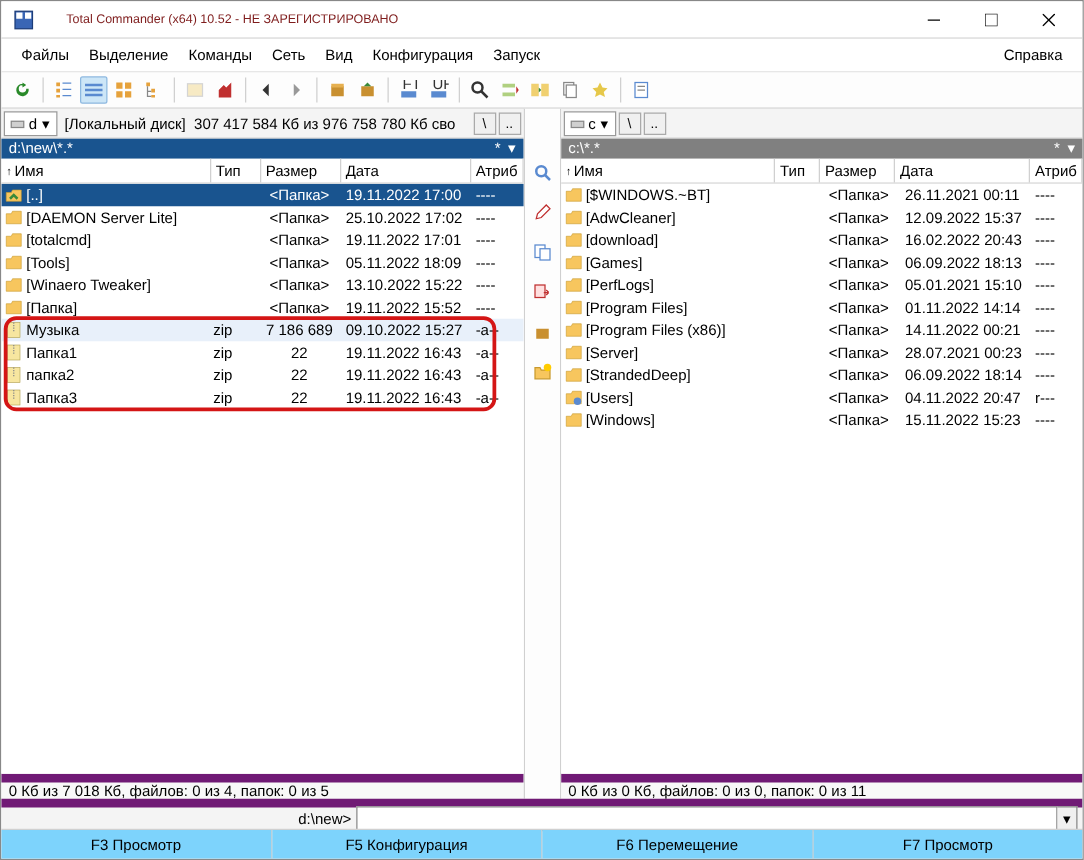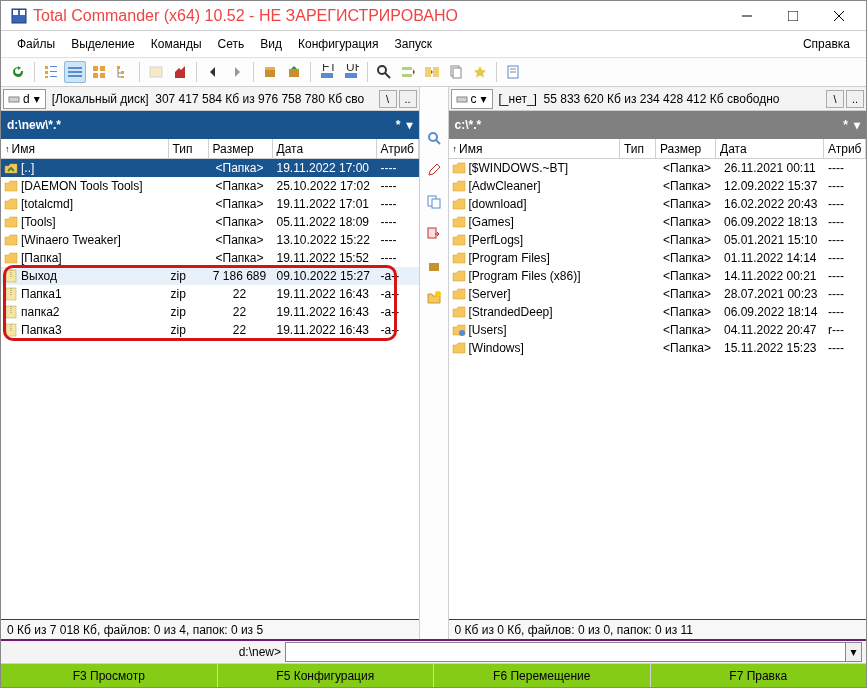--- a/index.html
+++ b/index.html
@@ -1,64 +1,64 @@
 <!DOCTYPE html>
 <html><head>
 <meta charset="utf-8">
 <style>
 * { box-sizing: border-box; margin: 0; padding: 0; font-family: "Segoe UI", Tahoma, sans-serif; font-size: 12px; }
 body { background: #fff; width: 867px; height: 688px; overflow: hidden; border: 1px solid #888; display: flex; flex-direction: column; }
 .titlebar { background: #fff; height: 30px; display: flex; align-items: center; padding: 0 4px; border-bottom: 1px solid #d0d0d0; }
 .titlebar .icon { width: 16px; height: 16px; margin: 0 6px; }
-.titlebar .title { flex: 1; font-size: 16px; color: #ef4444; }
+.titlebar .title { flex: 1; font-size: 10px; color: #7f1d1d; margin-left: 20px; }
 .winbtns { display: flex; }
 .winbtn { width: 46px; height: 30px; display: flex; align-items: center; justify-content: center; }
 .winbtn svg { width: 10px; height: 10px; }
 .menubar { display: flex; background: #fff; padding: 2px 8px; border-bottom: 1px solid #e0e0e0; }
 .menubar .menuitem { padding: 4px 8px; cursor: default; }
 .menuspace { flex: 1; }
 .toolbar { display: flex; align-items: center; padding: 3px 6px; gap: 2px; border-bottom: 1px solid #d0d0d0; background: #fdfdfd; }
 .toolbtn { width: 22px; height: 22px; display: flex; align-items: center; justify-content: center; border: 1px solid transparent; border-radius: 2px; }
 .toolbtn.active { background: #cde6f7; border-color: #8db8e0; }
 .tsep { width: 1px; height: 20px; background: #d0d0d0; margin: 0 3px; }
 .panelrow { display: flex; flex: 1; min-height: 0; }
 .panel { flex: 1; display: flex; flex-direction: column; min-width: 0; border: 0; }
 .drivebar { display: flex; align-items: center; height: 24px; background: #f4f4f4; border-bottom: 1px solid #d0d0d0; padding: 0 2px; gap: 2px; }
 .drivesel { display: flex; align-items: center; border: 1px solid #999; background: #fff; padding: 1px 4px; height: 20px; gap: 3px; }
 .drivesel .dicon { width: 12px; height: 12px; }
 .drivesel .dd { width: 8px; text-align: center; }
 .driveinfo { flex: 1; white-space: nowrap; overflow: hidden; padding-left: 4px; }
 .drivebtn { border: 1px solid #aaa; background: #f0f0f0; width: 18px; height: 18px; display: flex; align-items: center; justify-content: center; font-size: 11px; }
-.pathbar { background: #19548f; color: #fff; height: 28px; display: flex; align-items: center; padding: 0 6px; font-weight: bold; }
+.pathbar { background: #19548f; color: #fff; height: 16px; display: flex; padding: 0 6px; font-weight: normal; }
 .pathbar .pstar { margin-left: auto; }
 .pathbar .pdd { margin-left: 6px; }
 .colheader { display: flex; background: #fff; border-bottom: 1px solid #d0d0d0; height: 20px; }
 .colheader .col { border-right: 1px solid #d0d0d0; padding: 2px 4px; display: flex; align-items: center; overflow: hidden; white-space: nowrap; }
 .col-name { flex: 1; }
 .colheader .arrow { font-size: 9px; margin-right: 2px; }
 .filelist { flex: 1; overflow: auto; background: #fff; position: relative; }
 .filerow { display: flex; align-items: center; height: 18px; padding: 0 2px; white-space: nowrap; }
 .filerow.selected { background: #19548f; color: #fff; }
 .filerow.highlight { background: #e8f0fa; }
 .filerow .ficon { width: 16px; height: 16px; margin-right: 2px; flex-shrink: 0; }
 .filerow .fname { flex: 1; overflow: hidden; }
 .filerow .ftype { width: 36px; text-align: left; }
 .filerow .fsize { width: 70px; text-align: center; padding-right: 4px; }
 .filerow .fdate { width: 104px; }
 .filerow .fattr { width: 36px; }
 .highlight-box { position: absolute; border: 3px solid #d41515; border-radius: 10px; pointer-events: none; }
 .midtoolbar { width: 30px; display: flex; flex-direction: column; align-items: center; padding-top: 40px; gap: 10px; background: #fdfdfd; border-left: 1px solid #d0d0d0; border-right: 1px solid #d0d0d0; }
 .midbtn { width: 22px; height: 22px; display: flex; align-items: center; justify-content: center; }
-.statusbar { height: 20px; border-top: 1px solid #701a75; padding: 2px 6px; background: #f8f8f8; display: flex; align-items: center; }
-.cmdline { display: flex; align-items: center; height: 24px; padding: 2px 4px; background: #f4f4f4; border-top: 2px solid #701a75; }
+.statusbar { height: 20px; border-top: 7px solid #701a75; padding: 2px 6px; background: #f8f8f8; display: flex; align-items: center; }
+.cmdline { display: flex; align-items: center; height: 24px; padding: 2px 4px; background: #f4f4f4; border-top: 7px solid #701a75; }
 .cmdline .prompt { text-align: right; padding-right: 4px; width: 280px; }
 .cmdline .cmdinput { flex: 1; border: 1px solid #888; height: 20px; background: #fff; padding: 0 4px; }
 .cmdline .cmddd { width: 16px; height: 20px; border: 1px solid #888; border-left: 0; background: #f0f0f0; display:flex; align-items:center; justify-content:center; }
 .fnbar { display: flex; height: 24px; border-top: 1px solid #d0d0d0; }
-.fnbtn { flex: 1; border-right: 1px solid #d0d0d0; display: flex; align-items: center; justify-content: center; background: #84cc16; }
+.fnbtn { flex: 1; border-right: 1px solid #d0d0d0; display: flex; align-items: center; justify-content: center; background: #7dd3fc; }
 .fnbtn:last-child { border-right: 0; }
 .folder-icon { fill: #f7c65e; stroke: #c99a2e; stroke-width: 0.5; }
 .zip-icon { fill: #f7e6a0; stroke: #b0a050; stroke-width: 0.5; }
 .r-col-type { width: 36px; }
 .r-col-size { width: 60px; text-align: right; }
 .r-col-date { width: 108px; }
 .r-col-attr { width: 42px; }
 </style>
 </head>
 <body>
@@ -272,21 +272,21 @@
           <span class="fname">[..]</span>
           <span class="ftype"></span>
           <span class="fsize">&lt;Папка&gt;</span>
           <span class="fdate">19.11.2022 17:00</span>
           <span class="fattr">----</span>
         </div>
         <div class="filerow">
           <span class="ficon"><svg viewBox="0 0 16 16">
               <path d="M2 5h4l1-2h7v10H2z" class="folder-icon"></path>
             </svg></span>
-          <span class="fname">[DAEMON Tools Tools]</span>
+          <span class="fname">[DAEMON Server Lite]</span>
           <span class="ftype"></span>
           <span class="fsize">&lt;Папка&gt;</span>
           <span class="fdate">25.10.2022 17:02</span>
           <span class="fattr">----</span>
         </div>
         <div class="filerow">
           <span class="ficon"><svg viewBox="0 0 16 16">
               <path d="M2 5h4l1-2h7v10H2z" class="folder-icon"></path>
             </svg></span>
           <span class="fname">[totalcmd]</span>
@@ -323,21 +323,21 @@
           <span class="ftype"></span>
           <span class="fsize">&lt;Папка&gt;</span>
           <span class="fdate">19.11.2022 15:52</span>
           <span class="fattr">----</span>
         </div>
         <div class="filerow highlight">
           <span class="ficon"><svg viewBox="0 0 16 16">
               <rect x="3" y="2" width="10" height="12" class="zip-icon"></rect>
               <line x1="8" y1="2" x2="8" y2="10" stroke="#888" stroke-dasharray="1,1"></line>
             </svg></span>
-          <span class="fname">Выход</span>
+          <span class="fname">Музыка</span>
           <span class="ftype">zip</span>
           <span class="fsize">7 186 689</span>
           <span class="fdate">09.10.2022 15:27</span>
           <span class="fattr">-a--</span>
         </div>
         <div class="filerow">
           <span class="ficon"><svg viewBox="0 0 16 16">
               <rect x="3" y="2" width="10" height="12" class="zip-icon"></rect>
               <line x1="8" y1="2" x2="8" y2="10" stroke="#888" stroke-dasharray="1,1"></line>
             </svg></span>
@@ -412,21 +412,20 @@
 
   <div class="panel">
     <div class="drivebar">
       <div class="drivesel">
         <svg class="dicon" viewBox="0 0 12 12">
             <rect x="1" y="4" width="10" height="5" fill="#d0d0d0" stroke="#888"></rect>
           </svg>
         <span>c</span>
         <span class="dd">▾</span>
       </div>
-      <div class="driveinfo"><span>[_нет_]</span> &nbsp;<span>55 833 620 Кб из 234 428 412 Кб свободно</span></div>
       <div class="drivebtn">\</div>
       <div class="drivebtn">..</div>
     </div>
     <div class="pathbar" style="background:#808080">
       <span>c:\*.*</span>
       <span class="pstar">*</span>
       <span class="pdd">▾</span>
     </div>
     <div class="colheader">
       <div class="col col-name">
@@ -558,14 +557,14 @@
 <div class="cmdline">
   <div class="prompt">d:\new&gt;</div>
   <input class="cmdinput" style="">
   <div class="cmddd">▾</div>
 </div>
 
 <div class="fnbar">
   <div class="fnbtn">F3 Просмотр</div>
   <div class="fnbtn">F5 Конфигурация</div>
   <div class="fnbtn">F6 Перемещение</div>
-  <div class="fnbtn">F7 Правка</div>
+  <div class="fnbtn">F7 Просмотр</div>
 </div>
 
 </body></html>

